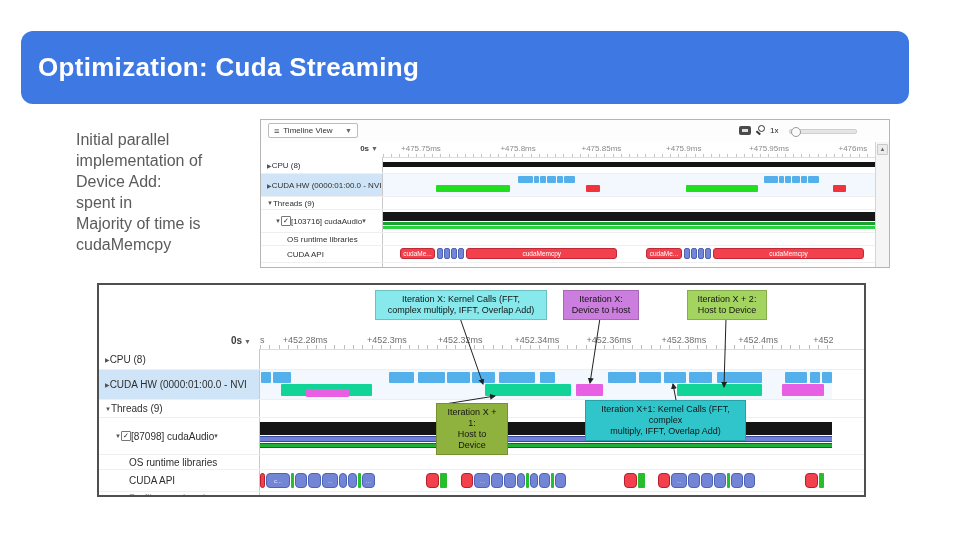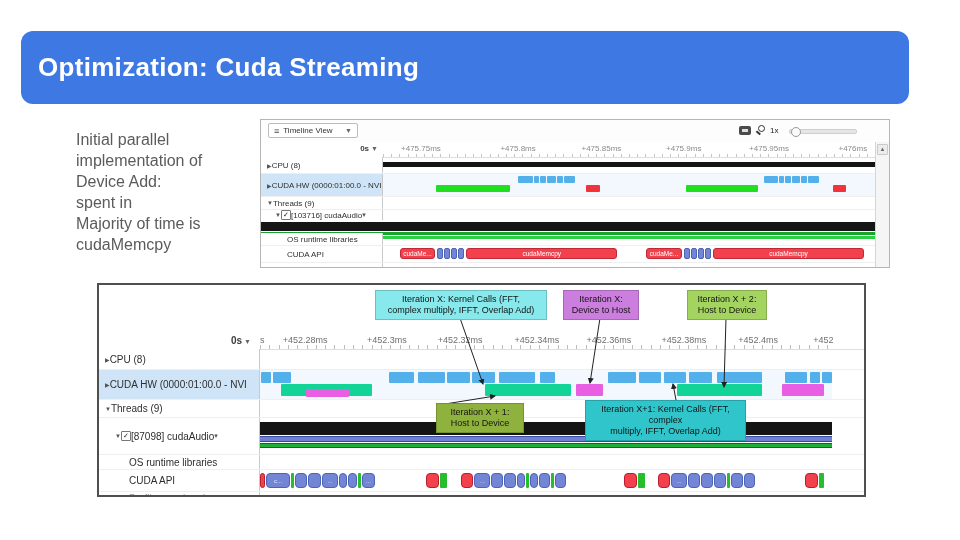--- a/index.html
+++ b/index.html
@@ -188,21 +188,21 @@
             <div class="redbar" style="left: 91.3%; width: 2.6%;"></div>
           </div>
         </div>
         <div class="trow" style="height: 12px;">
           <div class="tlabel" style="padding-left: 6px;">
             <span class="arr">▼</span>
             <span>Threads (9)</span>
           </div>
           <div class="ttrack"></div>
         </div>
-        <div class="trow" style="height: 22px; flex-direction: column;">
+        <div class="trow" style="height: 22px;">
           <div class="tlabel" style="padding-left: 14px;">
             <span class="arr">▼</span>
             <span class="cb">✓</span>
             <span>[103716] cudaAudio</span>
             <span class="caret">▾</span>
           </div>
           <div class="ttrack">
             <div class="tblack"></div>
             <div class="tstripe1"></div>
             <div class="tstripe2"></div>
@@ -407,21 +407,21 @@
           <div>complex multiply, IFFT, Overlap Add)</div>
         </div>
         <div class="ann ann-purple" style="left: 464px; top: 5px; width: 76px;">
           <div>Iteration X:</div>
           <div>Device to Host</div>
         </div>
         <div class="ann ann-green" style="left: 588px; top: 5px; width: 80px;">
           <div>Iteration X + 2:</div>
           <div>Host to Device</div>
         </div>
-        <div class="ann ann-olive" style="left: 337px; top: 118px; width: 88px;">
+        <div class="ann ann-olive" style="left: 337px; top: 118px; width: 72px;">
           <div>Iteration X + 1:</div>
           <div>Host to Device</div>
         </div>
         <div class="ann ann-teal" style="left: 486px; top: 115px; width: 161px;">
           <div>Iteration X+1: Kernel Calls (FFT, complex</div>
           <div>multiply, IFFT, Overlap Add)</div>
         </div>
       </div>
   </div>
 

